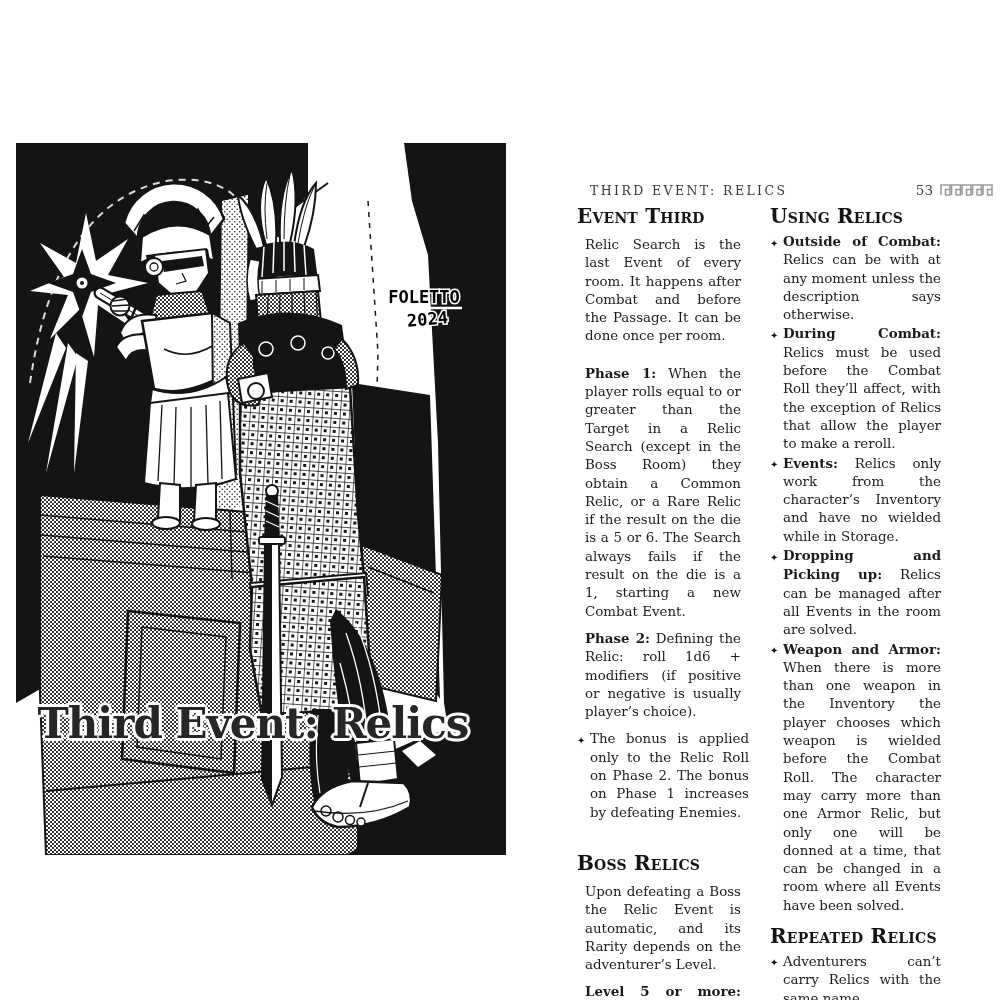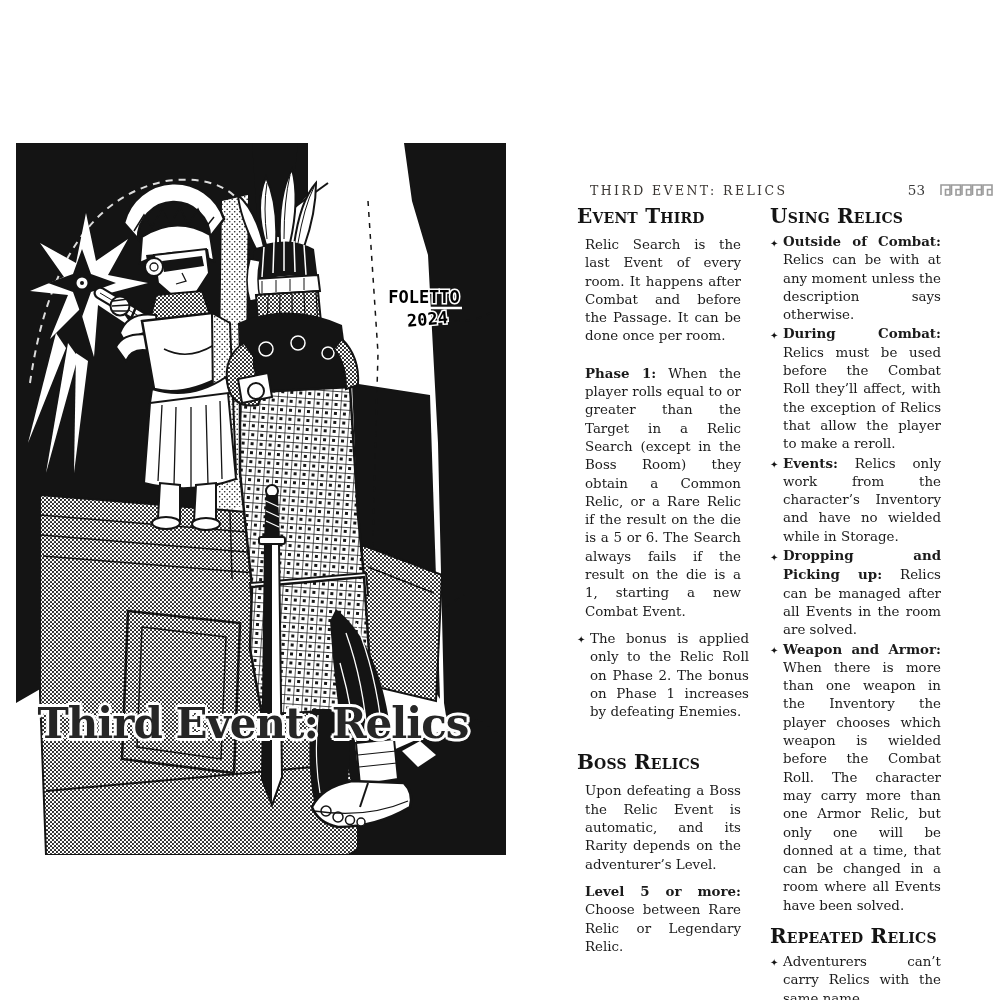--- a/index.html
+++ b/index.html
@@ -3,21 +3,21 @@
 <meta charset="utf-8">
 <style>
   html,body{margin:0;padding:0;}
   body{width:1000px;height:1000px;position:relative;background:#ffffff;
        font-family:"DejaVu Serif",serif;color:#1b1b1b;overflow:hidden;}
 
   
   .right-page{position:absolute;left:560px;top:0;width:440px;height:1000px;}
   .running-title{position:absolute;left:30px;top:183px;width:196px;text-align:center;
        font-size:12.5px;letter-spacing:2.4px;color:#3a3632;white-space:nowrap;}
-  .pageno-wrap{position:absolute;right:7px;top:182px;display:flex;align-items:center;gap:15px;}
+  .pageno-wrap{position:absolute;right:7px;top:182px;display:flex;align-items:center;gap:7px;}
   .pageno{font-size:13.5px;color:#3a3a3a;}
   .col{position:absolute;top:205px;}
   .col1{left:17px;width:172px;}
   .col2{left:210px;width:171px;}
   h3.sec-h{font-size:20px;font-weight:bold;font-variant:small-caps;
        letter-spacing:.2px;color:#141414;margin:0 0 5px 0;line-height:1.1;}
   .sec + .sec{margin-top:30px;}
   .col2 .sec + .sec{margin-top:10px;}
   p.body{margin:8px;font-size:13.4px;line-height:18.3px;text-align:justify;
        hyphens:auto;-webkit-hyphens:auto;}
@@ -216,20 +216,21 @@
         <path d="M43,11 V1 H52 V11 H47.5 V5.5 H52"></path>
       </g>
     </svg>
   </div>
 
   <div class="col col1">
     <div class="sec">
       <h3 class="sec-h">Event Third</h3>
       <p class="body"><b></b><span>Relic Search is the last Event of every room. It happens after Combat and before the Passage. It can be done once per room.</span></p>
       <p class="body pgap"><b>Phase 1:</b><span> When the player rolls equal to or greater than the Target in a Relic Search (except in the Boss Room) they obtain a Common Relic, or a Rare Relic if the result on the die is a 5 or 6. The Search always fails if the result on the die is a 1, starting a new Combat Event.</span></p>
+      <p class="body"><b>Phase 2:</b><span> Defining the Relic: roll 1d6 + modifiers (if positive or negative is usually player’s choice).</span></p>
       <div class="li">
         <span class="blt">✦</span>
         <span class="litext"><b></b><span>The bonus is applied only to the Relic Roll on Phase 2. The bonus on Phase 1 increases by defeating Enemies.</span></span>
       </div>
     </div>
 
     <div class="sec">
       <h3 class="sec-h">Boss Relics</h3>
       <p class="body"><b></b><span>Upon defeating a Boss the Relic Event is automatic, and its Rarity depends on the adventurer’s Level.</span></p>
       <p class="body"><b>Level 5 or more:</b><span> Choose between Rare Relic or Legendary Relic.</span></p>

